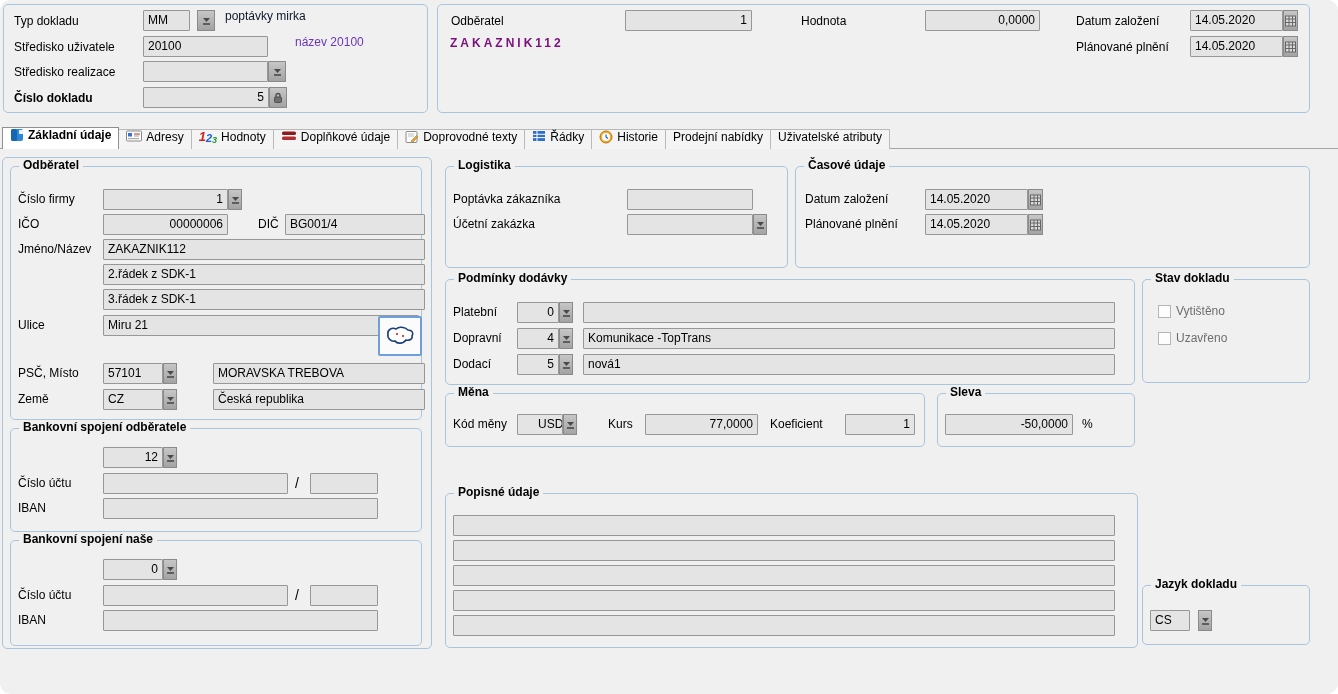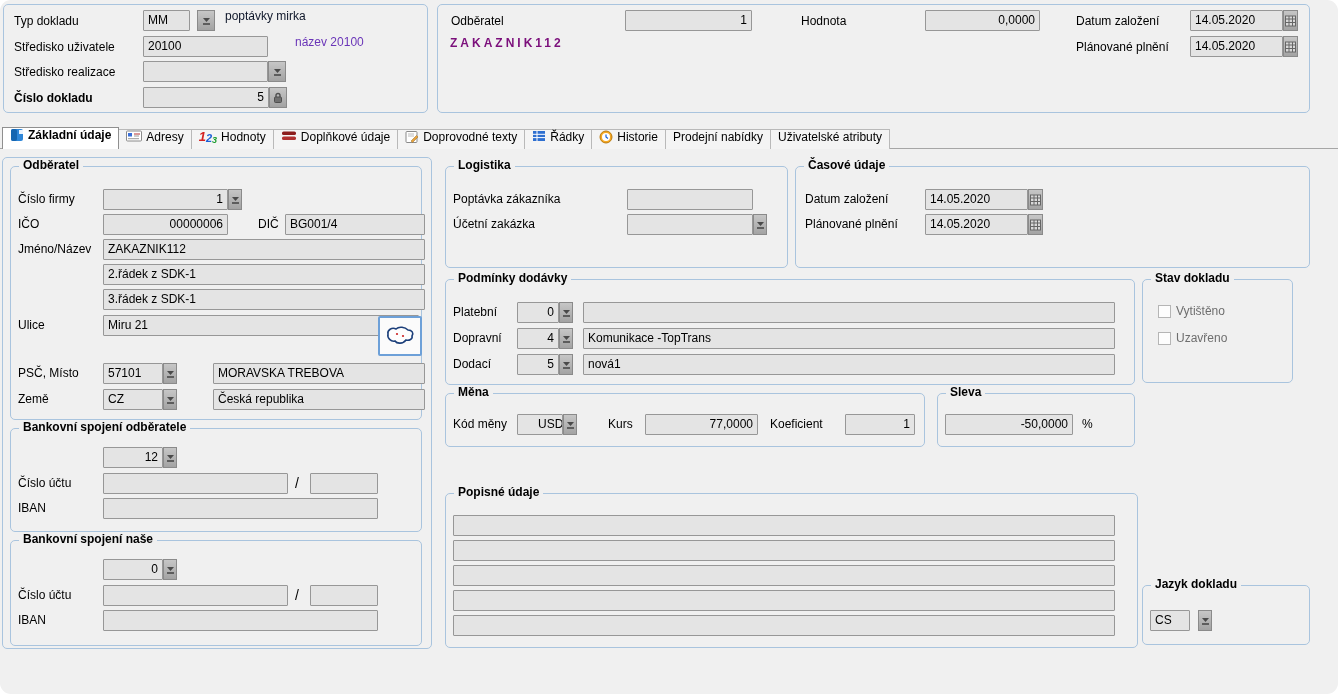--- a/index.html
+++ b/index.html
@@ -322,21 +322,21 @@
   <span class="lbl" style="left:453px;top:354px;">Dodací</span>
   <div class="fld num" style="left:517px;top:354px;width:42px;">5</div>
   <div class="btn dd sm" style="left:559px;top:354px;">
     <svg width="9" height="10" viewBox="0 0 9 10">
         <polygon points="1,2 8,2 4.5,6" fill="#4a4a4a"></polygon>
         <rect x="1" y="7.2" width="7" height="1.6" fill="#4a4a4a"></rect>
       </svg>
   </div>
   <div class="fld" style="left:583px;top:354px;width:532px;">nová1</div>
 
-  <div class="grp" style="left:1142px;top:279px;width:151px;height:104px;text-align:right;">
+  <div class="grp" style="left:1142px;top:279px;width:168px;height:104px;text-align:right;">
     <span class="grp-title">Stav dokladu</span>
   </div>
   <div class="chk" style="left:1158px;top:305px;"></div>
   <span class="lbl gray" style="left:1176px;top:301px;">Vytištěno</span>
   <div class="chk" style="left:1158px;top:332px;"></div>
   <span class="lbl gray" style="left:1176px;top:328px;">Uzavřeno</span>
 
   <div class="grp" style="left:445px;top:393px;width:480px;height:54px;">
     <span class="grp-title">Měna</span>
   </div>

